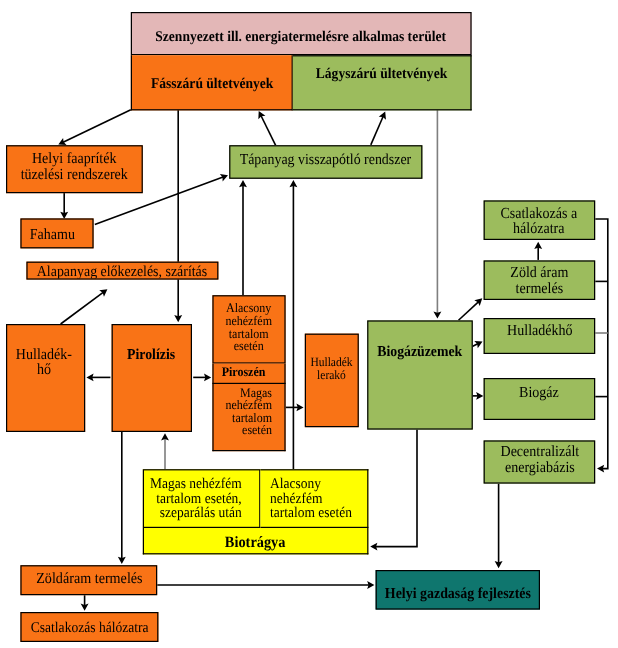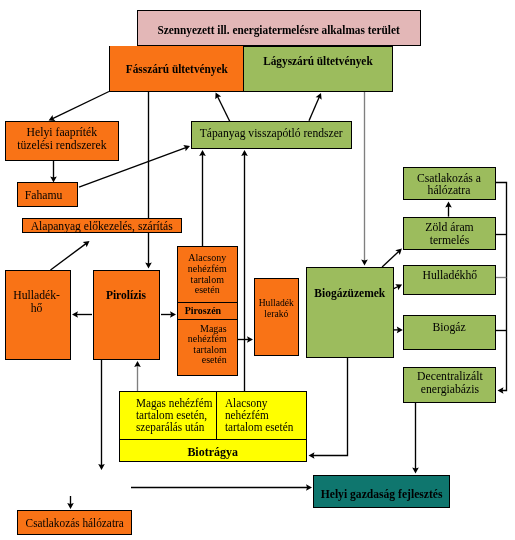--- a/index.html
+++ b/index.html
@@ -69,21 +69,21 @@
       <path d="M415.50,473.50 L412.20,467.50 L415.50,468.60 L418.80,467.50 Z" fill="#000"></path>
       <path d="M101.50,360.00 L101.50,465.60" fill="none" stroke="#000" stroke-width="1.35" stroke-linecap="butt" stroke-linejoin="miter"></path>
       <path d="M101.50,470.00 L98.20,464.00 L101.50,465.10 L104.80,464.00 Z" fill="#000"></path>
       <path d="M137.50,391.00 L137.50,365.40" fill="none" stroke="#7f7f7f" stroke-width="1.35" stroke-linecap="butt" stroke-linejoin="miter"></path>
       <path d="M137.50,361.00 L140.80,367.00 L137.50,365.90 L134.20,367.00 Z" fill="#000"></path>
       <path d="M131.00,487.50 L307.60,487.50" fill="none" stroke="#000" stroke-width="1.35" stroke-linecap="butt" stroke-linejoin="miter"></path>
       <path d="M312.00,487.50 L306.00,490.80 L307.10,487.50 L306.00,484.20 Z" fill="#000"></path>
       <path d="M70.50,496.00 L70.50,504.60" fill="none" stroke="#000" stroke-width="1.35" stroke-linecap="butt" stroke-linejoin="miter"></path>
       <path d="M70.50,509.00 L67.20,503.00 L70.50,504.10 L73.80,503.00 Z" fill="#000"></path>
     </svg>
-<div class="node c-pink bold" style="left: 109px; top: 10px; width: 284px; height: 35.5px; font-size: 12.36px; line-height: 13.2px; margin-left: 28px;">
+<div class="node c-pink bold" style="left: 109px; top: 10px; width: 284px; height: 35.5px; font-size: 12.36px; line-height: 13.2px;">
       <div class="inner" style="position: relative; top: 2.8px; left: 0px;">
         <span class="ln" style="transform: scaleX(0.914);">Szennyezett ill. energiatermelésre alkalmas terület</span>
       </div>
     </div>
     <div class="node c-orange bold" style="left: 109px; top: 45.5px; width: 135px; height: 46px; border-top-width: 0px; font-size: 12.36px; line-height: 13.2px;">
       <div class="inner" style="position: relative; top: 1.7px; left: 0px;">
         <span class="ln" style="transform: scaleX(0.914);">Fásszárú ültetvények</span>
       </div>
     </div>
     <div class="node c-green bold" style="left: 244px; top: 45.5px; width: 149px; height: 46px; border-left-width: 0px; font-size: 12.36px; line-height: 13.2px;">
@@ -177,38 +177,43 @@
         <span class="ln" style="transform: scaleX(0.914);">Biogáz</span>
       </div>
     </div>
     <div class="node c-green" style="left: 403px; top: 366.5px; width: 93px; height: 36.5px; font-size: 12.8px; line-height: 13px;">
       <div class="inner" style="position: relative; top: -1.5px; left: 0px;">
         <span class="ln" style="transform: scaleX(0.914);">Decentralizált</span>
         <span class="ln" style="transform: scaleX(0.914);">energiabázis</span>
       </div>
     </div>
     <div class="node c-yellow" style="left: 119px; top: 391px; width: 98px; height: 48.5px; font-size: 12.3px; line-height: 11.7px; align-items: flex-start;">
-      <div class="inner" style="position: relative; top: 0.6px; left: 0px; text-align: left; padding-left: 16px;">
+      <div class="inner" style="position: relative; top: 0.6px; left: 0px; text-align: right; padding-left: 5px;">
         <span class="ln" style="transform: scaleX(0.914); transform-origin: left center;">Magas nehézfém</span>
         <span class="ln" style="transform: scaleX(0.914); transform-origin: left center;">tartalom esetén,</span>
         <span class="ln" style="transform: scaleX(0.914); transform-origin: left center;">szeparálás után</span>
       </div>
     </div>
     <div class="node c-yellow" style="left: 217px; top: 391px; width: 89.5px; height: 48.5px; border-left-width: 0px; font-size: 12.3px; line-height: 11.7px; align-items: flex-start;">
       <div class="inner" style="position: relative; top: 0.6px; left: 0px; text-align: left; padding-left: 7.5px;">
         <span class="ln" style="transform: scaleX(0.914); transform-origin: left center;">Alacsony</span>
         <span class="ln" style="transform: scaleX(0.914); transform-origin: left center;">nehézfém</span>
         <span class="ln" style="transform: scaleX(0.914); transform-origin: left center;">tartalom esetén</span>
       </div>
     </div>
     <div class="node c-yellow bold" style="left: 119px; top: 439.5px; width: 187.5px; height: 22.7px; border-top-width: 0px; font-size: 13.1px; line-height: 13.2px;">
       <div class="inner" style="position: relative; top: 1.5px; left: 0px;">
         <span class="ln" style="transform: scaleX(0.914);">Biotrágya</span>
       </div>
     </div>
+    <div class="node c-orange" style="left: 17px; top: 471px; width: 114px; height: 25px; font-size: 12.9px; line-height: 13.2px;">
+      <div class="inner" style="position: relative; top: -1px; left: 0px;">
+        <span class="ln" style="transform: scaleX(0.914);">Zöldáram termelés</span>
+      </div>
+    </div>
     <div class="node c-orange" style="left: 17px; top: 510px; width: 115px; height: 25px; font-size: 12.36px; line-height: 13.2px;">
       <div class="inner" style="position: relative; top: 1px; left: 0px;">
         <span class="ln" style="transform: scaleX(0.914);">Csatlakozás hálózatra</span>
       </div>
     </div>
     <div class="node c-blue bold" style="left: 312.5px; top: 474.6px; width: 137.5px; height: 33px; font-size: 12.69px; line-height: 13.2px;">
       <div class="inner" style="position: relative; top: 3.5px; left: 0px;">
         <span class="ln" style="transform: scaleX(0.914);">Helyi gazdaság fejlesztés</span>
       </div>
     </div>

